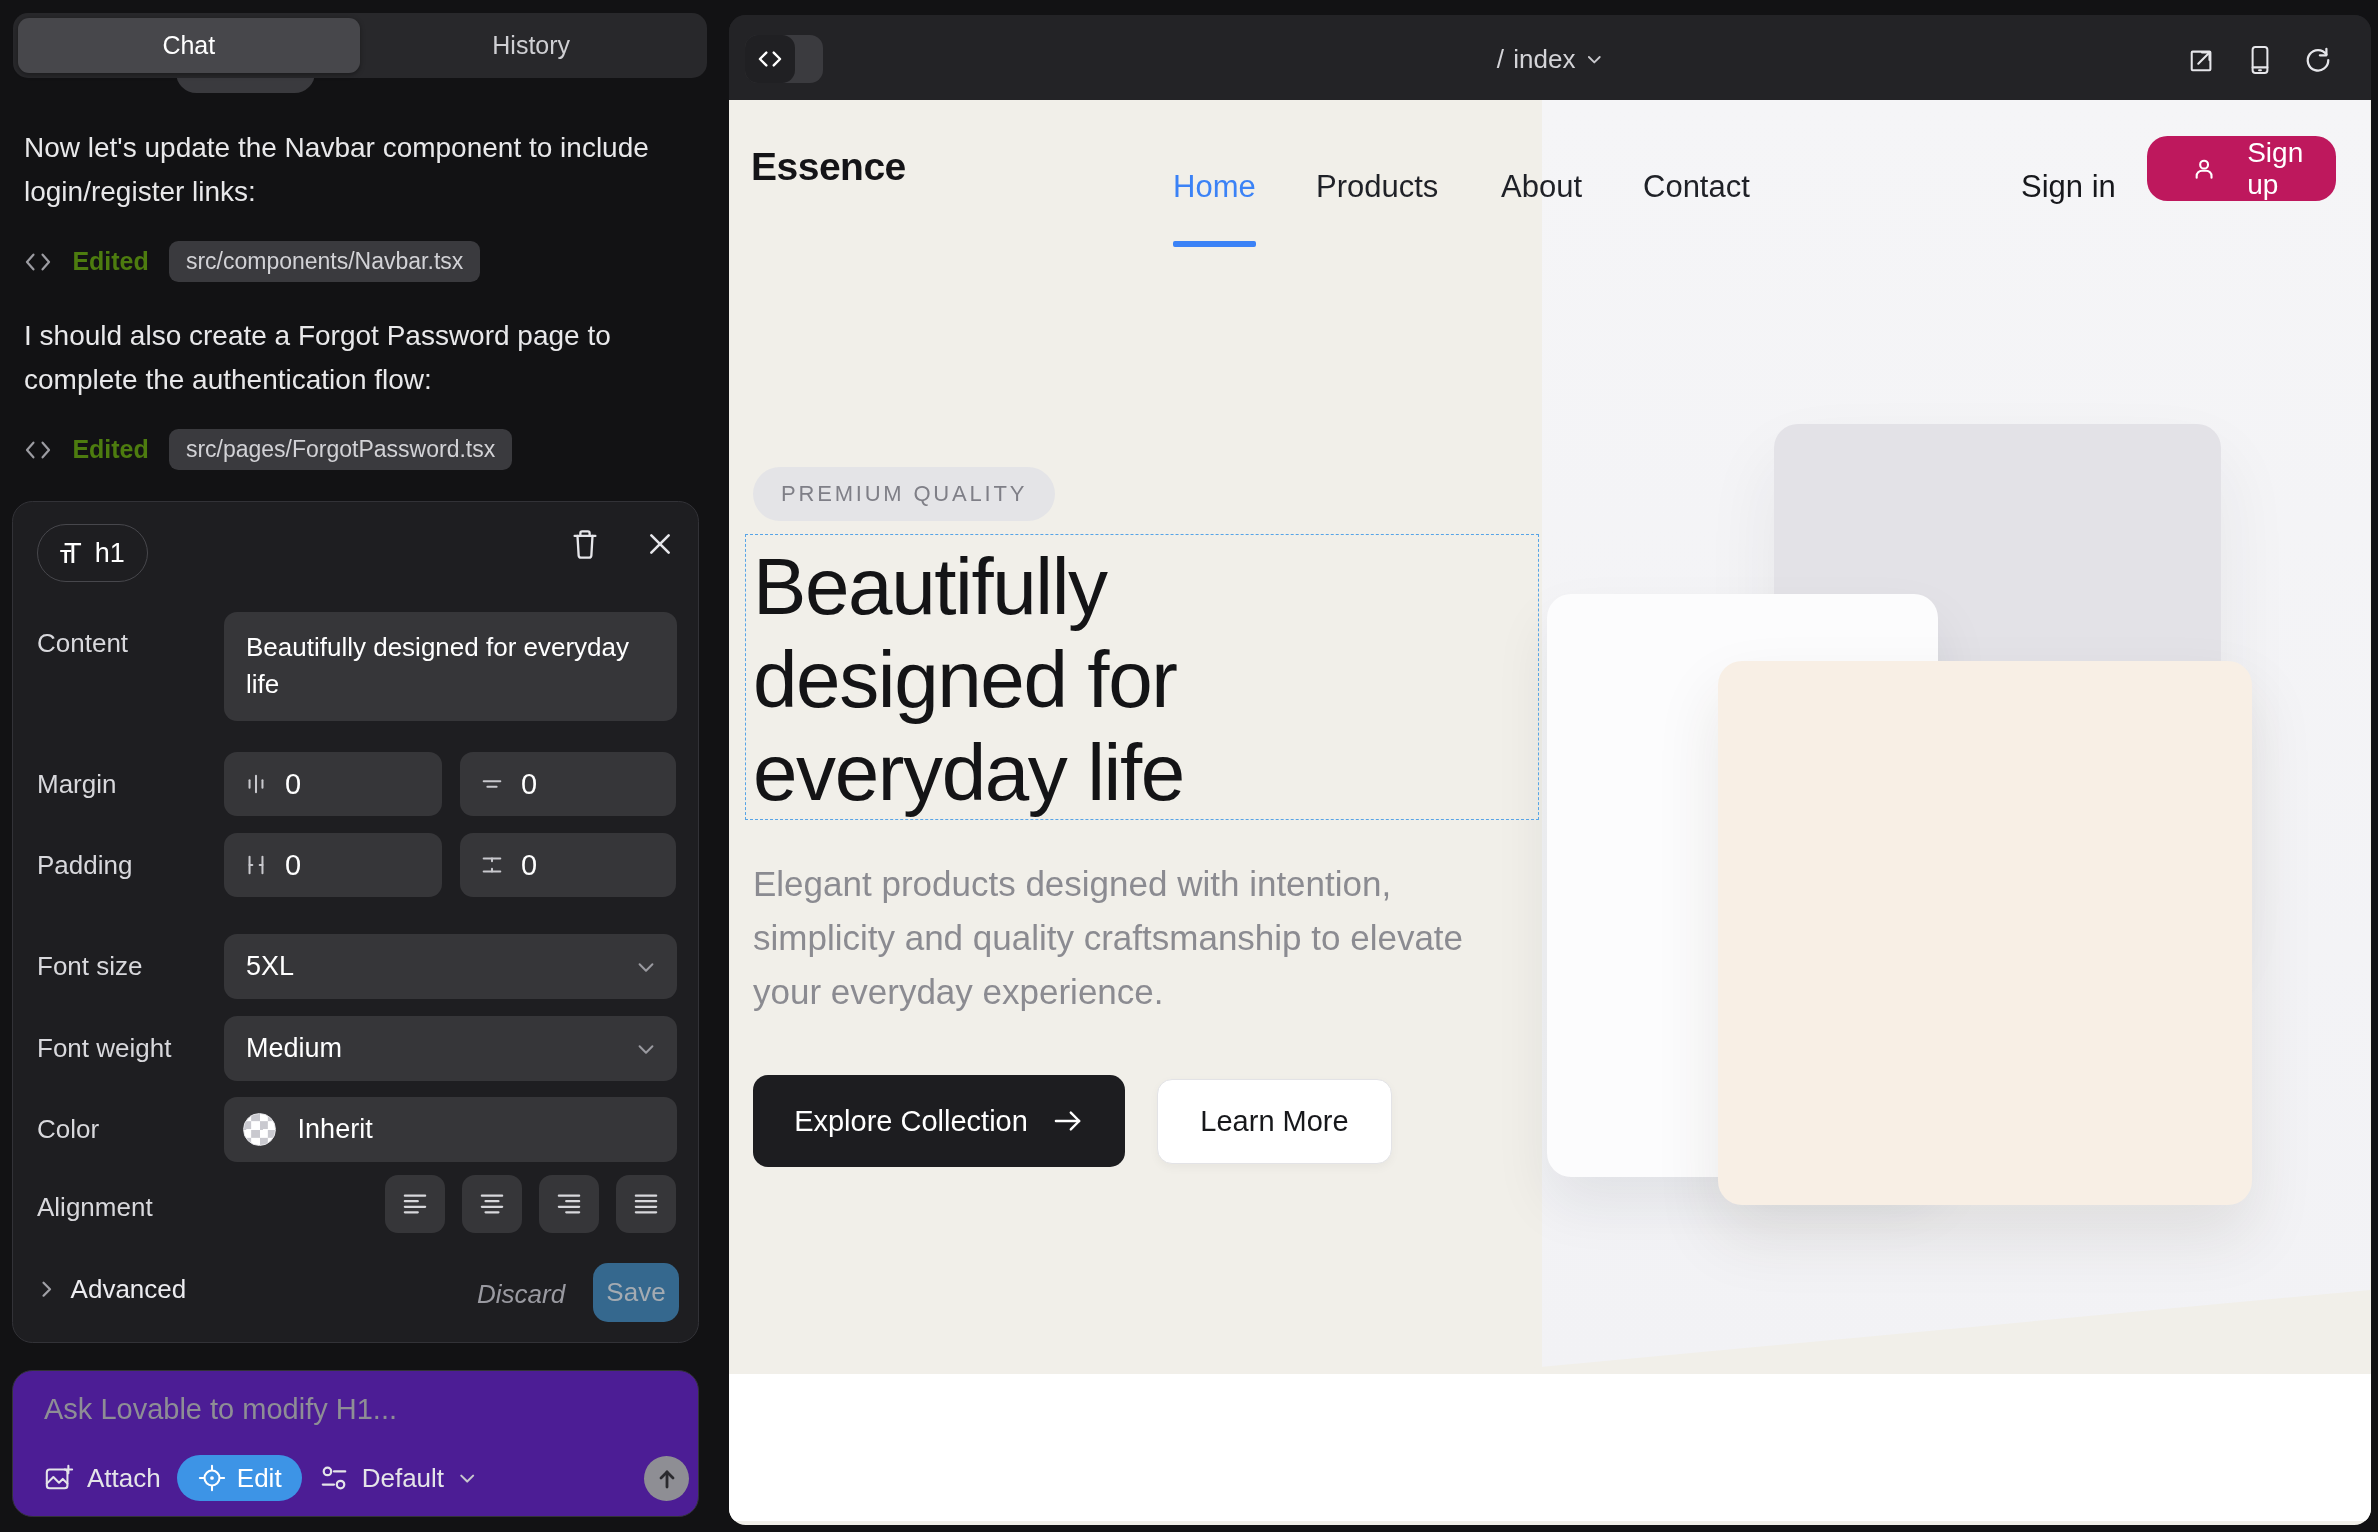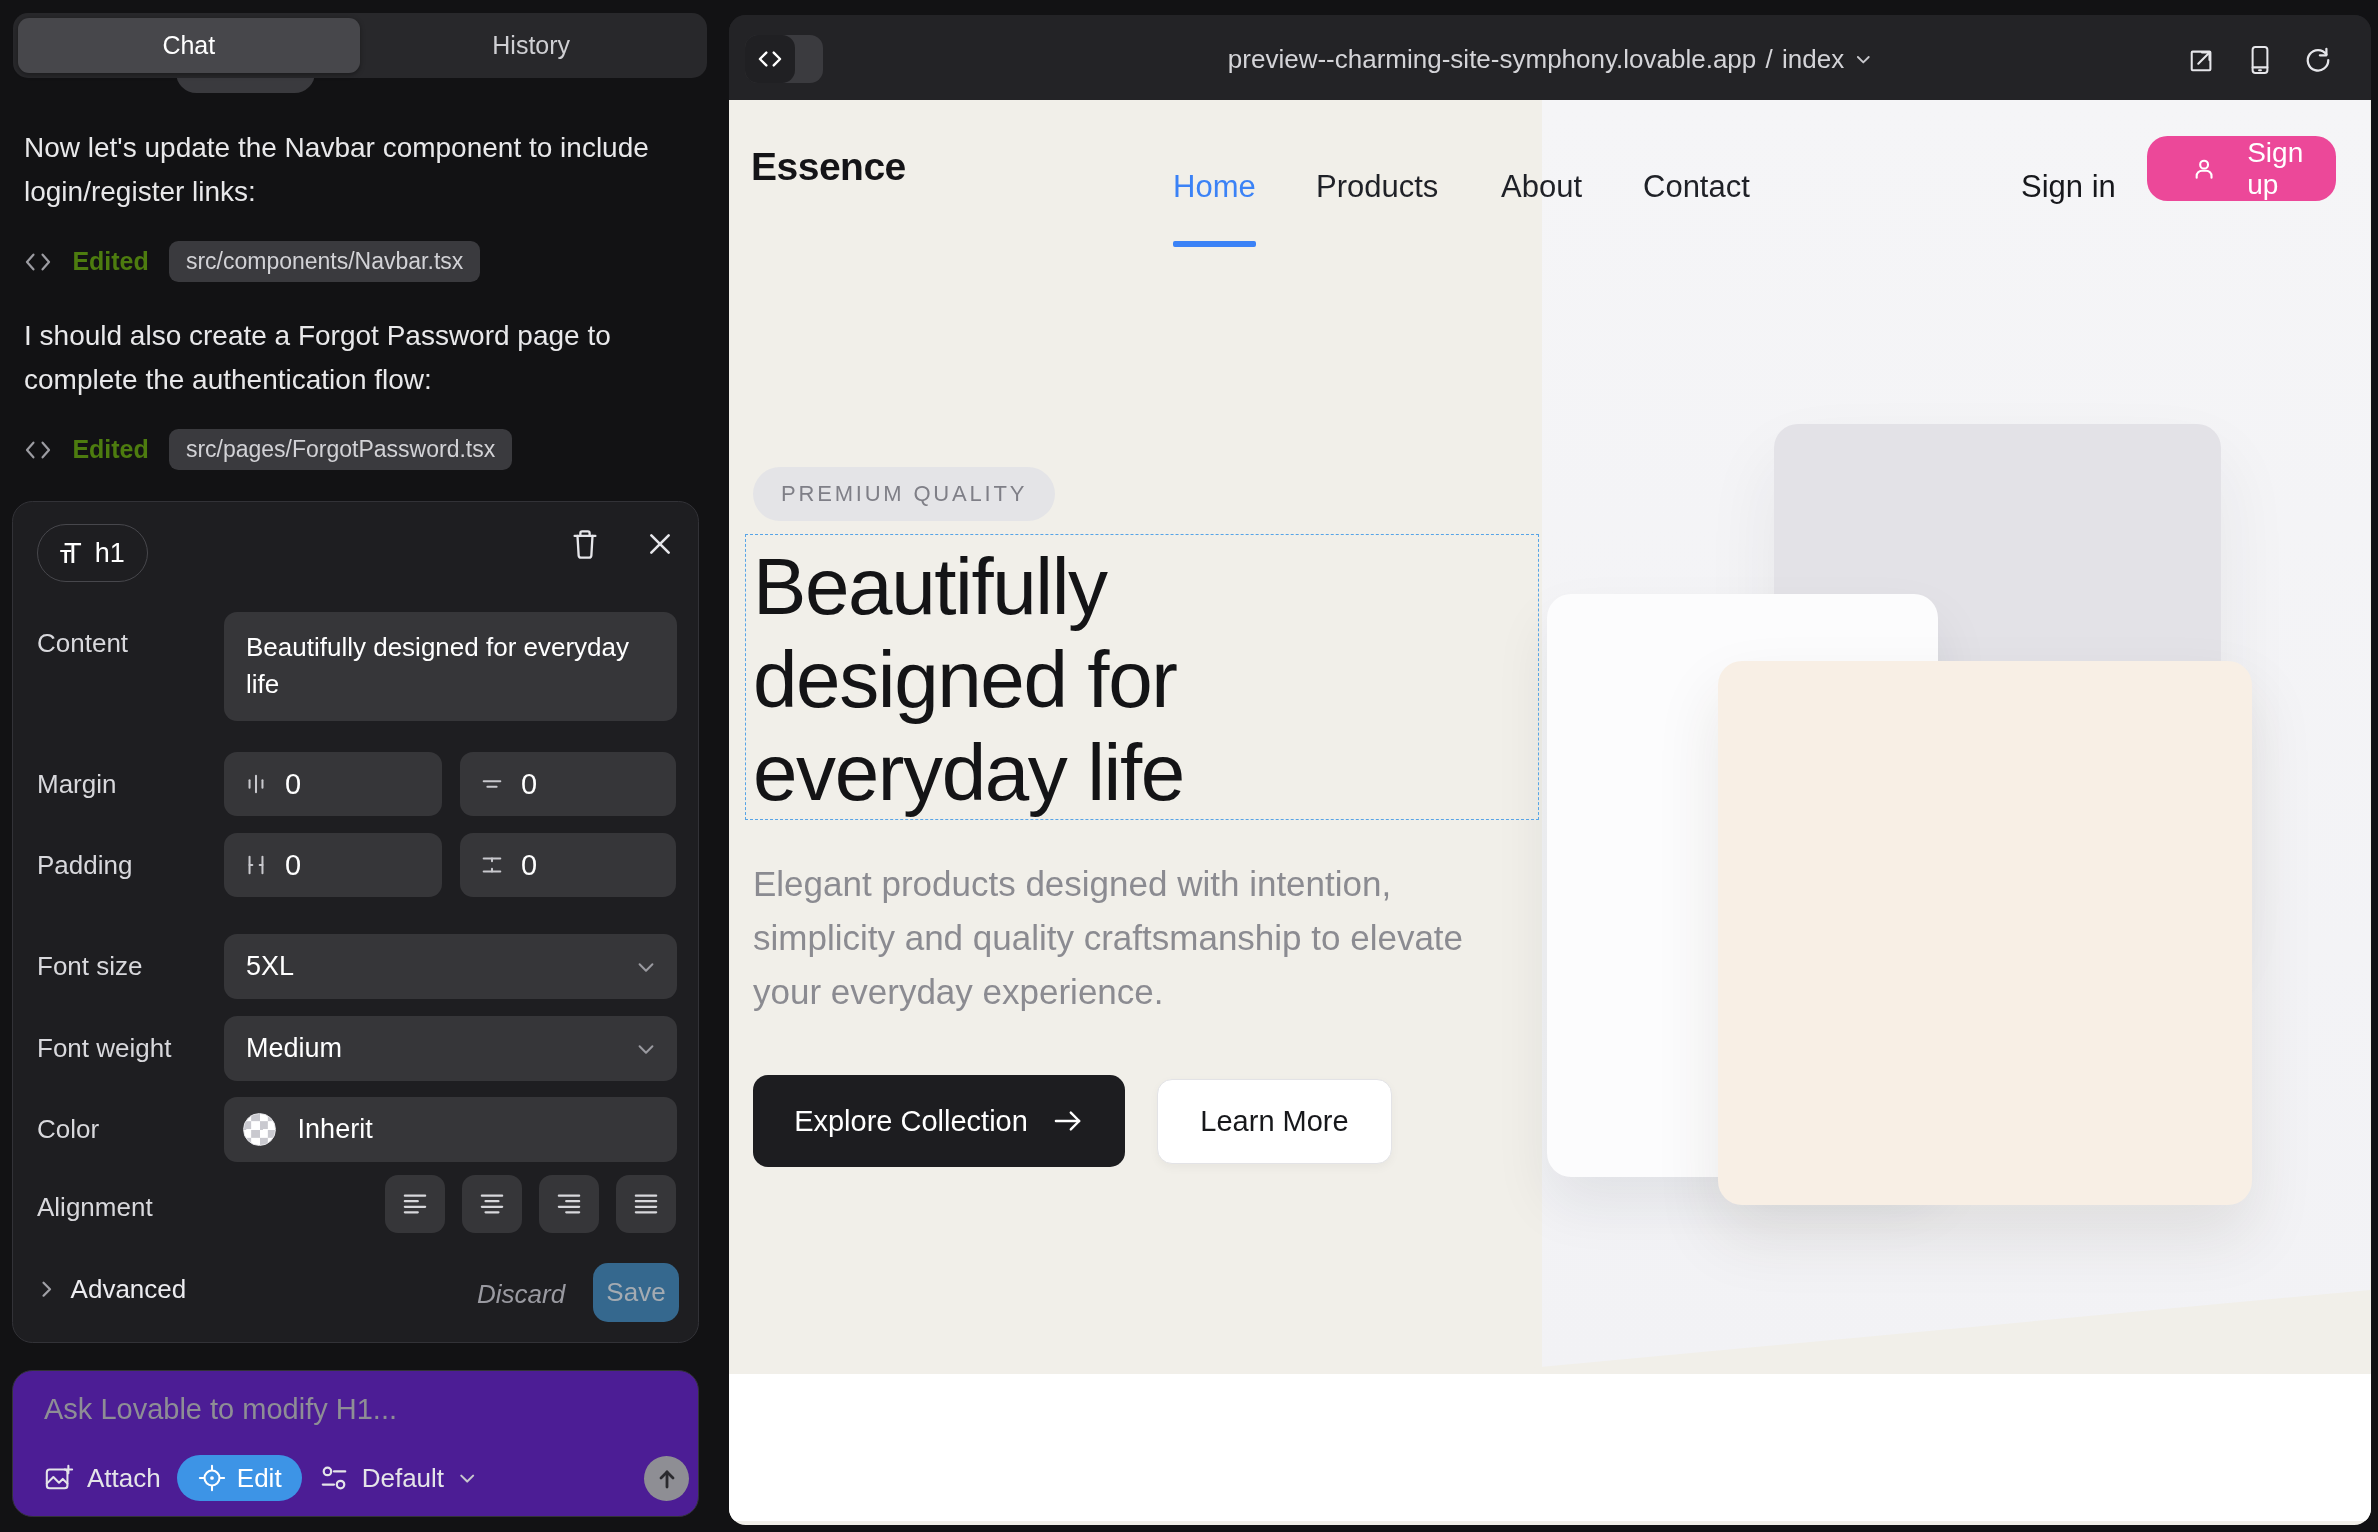--- a/index.html
+++ b/index.html
@@ -80,21 +80,21 @@
   .shape-white{position:absolute;left:818px;top:494px;width:391px;height:583px;background:#fcfcfd;border-radius:24px;
                box-shadow:0 28px 56px rgba(30,35,50,.08);}
   .shape-beige{position:absolute;left:989px;top:561px;width:534px;height:544px;background:#f8efe5;border-radius:24px;
                box-shadow:0 32px 65px rgba(60,45,30,.10);}
 
   .brand{position:absolute;left:22px;top:45px;font-size:39px;font-weight:700;color:#141417;letter-spacing:-0.5px;}
   .nav-link{position:absolute;top:69px;font-size:31px;color:#1f2127;cursor:pointer;}
   .nav-home{color:#3b82f6;}
   .home-underline{position:absolute;left:444px;top:141px;width:83px;height:5.6px;background:#3b82f6;border-radius:1.9px;}
   .signin{position:absolute;left:1292px;top:69px;font-size:31px;color:#17181c;cursor:pointer;}
-  .signup{position:absolute;left:1418px;top:36px;width:189px;height:65px;background:#ec4899;border-radius:20.4px;
+  .signup{position:absolute;left:1418px;top:36px;width:189px;height:65px;background:#be185d;border-radius:20.4px;
           display:flex;align-items:center;justify-content:center;gap:30px;color:#fff;font-size:28px;cursor:pointer;padding-left:44px;}
 
   .badge{position:absolute;left:24px;top:367px;height:54px;padding:0 28px;background:#e4e4e7;border-radius:27px;
          display:flex;align-items:center;font-size:22px;letter-spacing:2.8px;color:#7f7f87;}
   .sel-box{position:absolute;left:16px;top:434px;width:794px;height:286px;border:1.9px dashed #58a4e6;}
   .hero-h1{position:absolute;left:24px;top:440px;width:575px;font-size:80px;line-height:93px;font-weight:500;
            color:#141416;letter-spacing:-1.4px;}
   .hero-p{position:absolute;left:24px;top:757px;width:761px;font-size:35px;line-height:54px;color:#8b8b91;}
   .cta1{position:absolute;left:24px;top:975px;width:372px;height:92px;background:#1d1d20;border-radius:15px;
         display:flex;align-items:center;justify-content:center;gap:24px;color:#fff;font-size:29px;cursor:pointer;}
@@ -321,21 +321,20 @@
     <div class="topbar">
       <div class="code-toggle">
         <div class="seg">
           <svg width="28" height="22" viewBox="0 0 30 24" fill="none" stroke="#fff" stroke-width="2.6" stroke-linecap="round" stroke-linejoin="round">
               <path d="M11 5 L4 12 L11 19"></path>
               <path d="M19 5 L26 12 L19 19"></path>
             </svg>
         </div>
       </div>
       <div class="urlbar">
-        <span>preview--charming-site-symphony.lovable.app</span>
         <span>/</span>
         <span>index</span>
         <svg width="18.6" height="18.6" viewBox="0 0 24 24" fill="none" stroke="#c8c8cd" stroke-width="2.4" stroke-linecap="round" stroke-linejoin="round">
             <path d="M5 9 L12 16 L19 9"></path>
           </svg>
       </div>
       <div class="top-icons">
         <div>
           <svg width="28" height="28" viewBox="0 0 30 30" fill="none" stroke="currentColor" stroke-width="2.2" stroke-linecap="round" stroke-linejoin="round">
               <rect x="4" y="6" width="20" height="20" rx="1"></rect>

